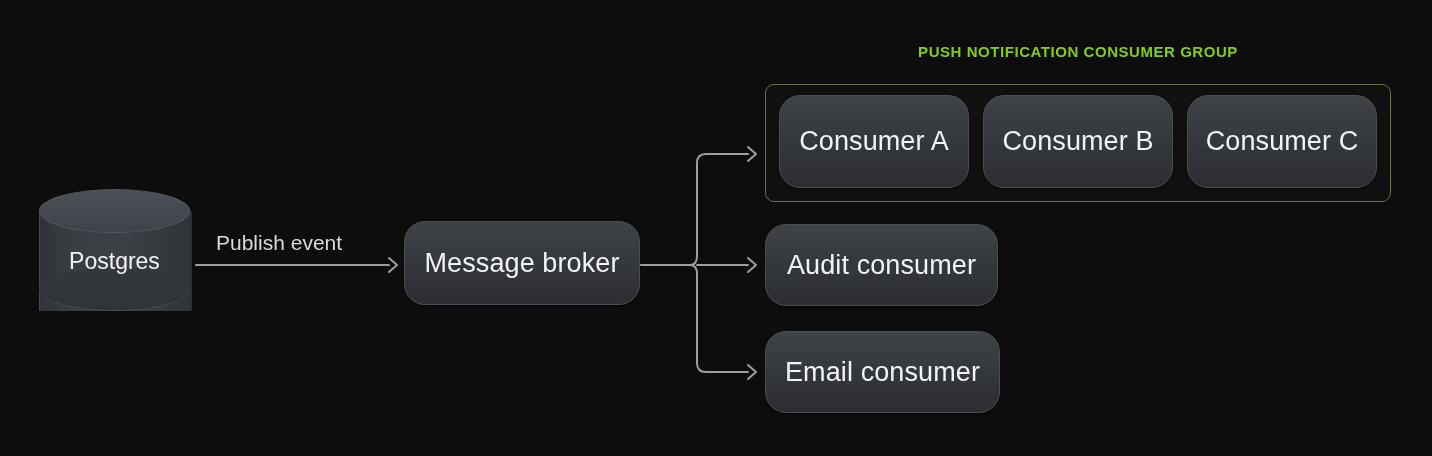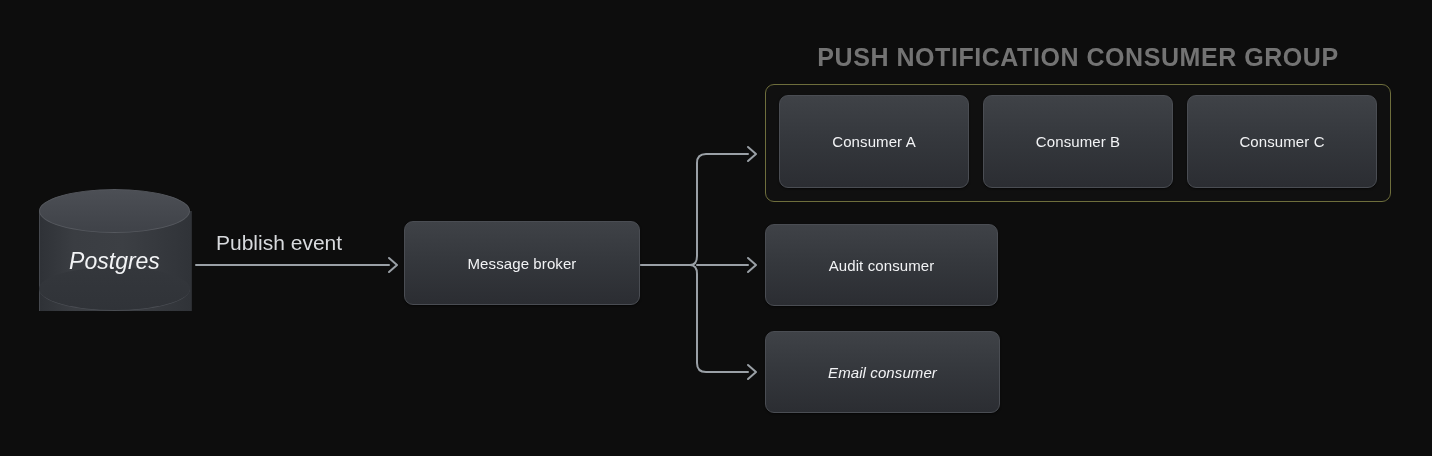--- a/index.html
+++ b/index.html
@@ -27,41 +27,40 @@
     top: 0;
     width: 1432px;
     height: 456px;
     pointer-events: none;
   }
 
   
   .node {
     position: absolute;
     box-sizing: border-box;
-    border-radius: 9px;
+    border-radius: 21px;
     background: linear-gradient(180deg, #3f4247 0%, #35383d 45%, #2b2d32 100%);
     border: 1px solid #4a4d53;
     box-shadow: 0 1px 2px rgba(0,0,0,0.55);
     display: flex;
     align-items: center;
     justify-content: center;
     color: #f2f3f5;
-    font-size: 15px;
+    font-size: 27px;
     letter-spacing: 0.1px;
     white-space: nowrap;
   }
 
   
   #postgres {
     position: absolute;
     left: 39px;
     top: 189px;
     width: 151px;
     height: 144px;
-    font-style: italic;
   }
   #postgres .cyl-body {
     position: absolute;
     left: 0;
     top: 22px;
     width: 151px;
     height: 100px;
     background: linear-gradient(90deg, #2f3237 0%, #3a3d42 22%, #3c3f44 55%, #303338 100%);
     border-left: 1px solid #45484e;
     border-right: 1px solid #2a2c30;
@@ -121,22 +120,22 @@
     border: 1.5px solid #6e6e3c;
     border-radius: 9px;
     background: #101010;
   }
   #group-title {
     position: absolute;
     left: 765px;
     top: 43px;
     width: 626px;
     text-align: center;
-    color: #737373;
-    font-size: 25px;
+    color: #84cc16;
+    font-size: 15px;
     font-weight: bold;
     letter-spacing: 0.55px;
     white-space: nowrap;
   }
 </style>
 </head>
 <body>
 
 <div id="stage">
 
@@ -188,15 +187,15 @@
   <div id="consumer-group"></div>
 
   <div class="node" style="left:779px; top:95px; width:190px; height:93px;">Consumer A</div>
 
   <div class="node" style="left:983px; top:95px; width:190px; height:93px;text-align:center;">Consumer B</div>
 
   <div class="node" style="left:1187px; top:95px; width:190px; height:93px;text-align:center;">Consumer C</div>
 
   <div class="node" style="left:765px; top:224px; width:233px; height:82px;">Audit consumer</div>
 
-  <div class="node" style="left:765px; top:331px; width:235px; height:82px;font-style:italic;">Email consumer</div>
+  <div class="node" style="left:765px; top:331px; width:235px; height:82px;">Email consumer</div>
 
 </div>
 
 </body></html>

